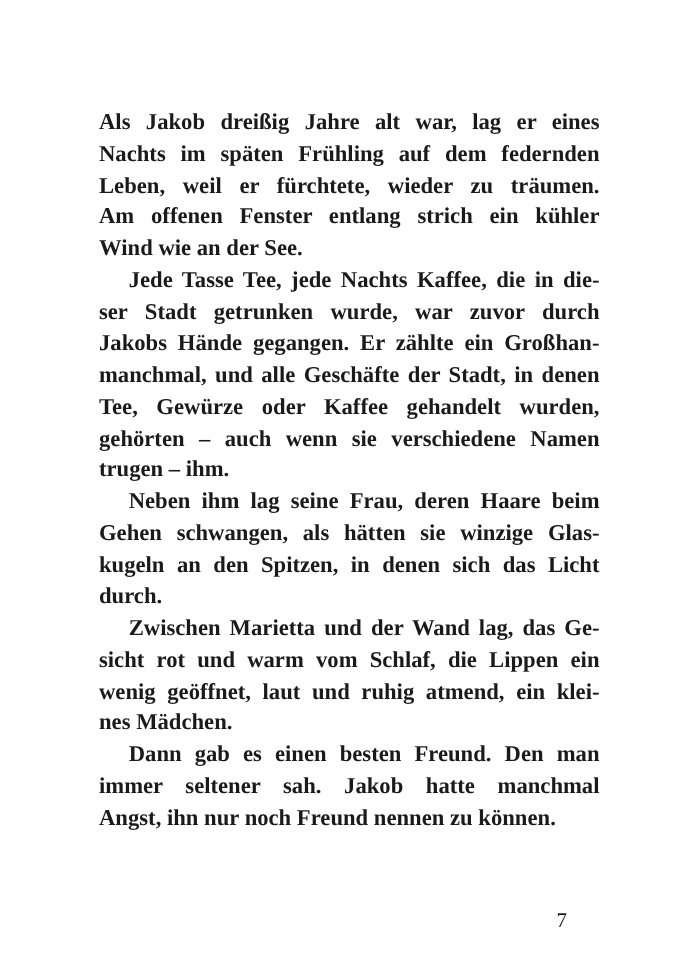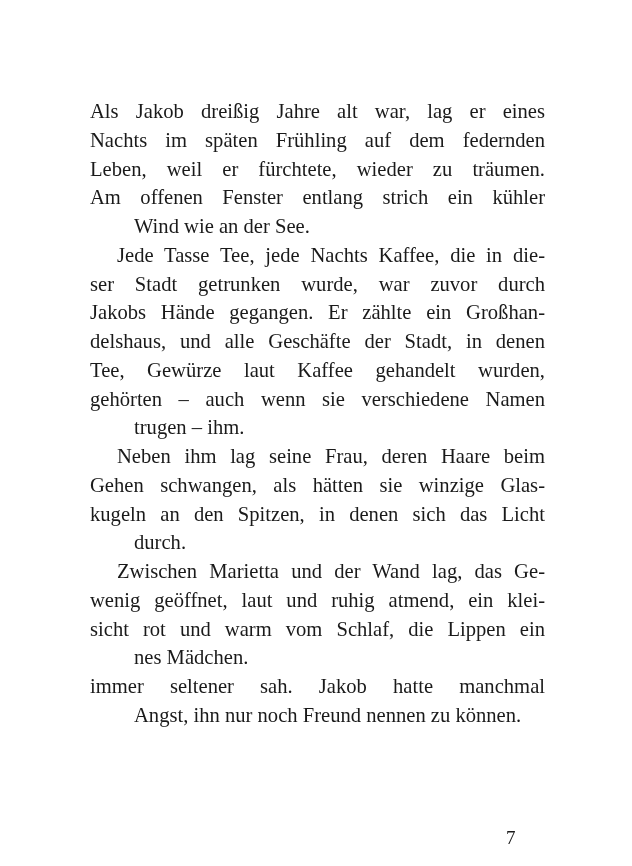--- a/index.html
+++ b/index.html
@@ -28,24 +28,24 @@
     .paragraph {
       margin: 0;
       padding: 0;
     }
     .line {
       display: block;
       text-align: justify;
       text-align-last: justify;
       white-space: nowrap;
       height: 28.75px;
+      font-weight: bold;
     }
     .line.last {
       text-align-last: left;
-      margin-left: 44px;
     }
     .line.first-indent {
       padding-left: 27px;
     }
     .page-number {
       position: absolute;
       left: 506px;
       top: 826px;
       font-size: 19px;
       line-height: 24px;
@@ -61,39 +61,40 @@
     <span class="line">Nachts im späten Frühling auf dem federnden</span>
     <span class="line">Leben, weil er fürchtete, wieder zu träumen.</span>
     <span class="line">Am offenen Fenster entlang strich ein kühler</span>
     <span class="line last">Wind wie an der See.</span>
   </div>
 
   <div class="paragraph">
     <span class="line first-indent">Jede Tasse Tee, jede Nachts Kaffee, die in die-</span>
     <span class="line">ser Stadt getrunken wurde, war zuvor durch</span>
     <span class="line">Jakobs Hände gegangen. Er zählte ein Großhan-</span>
-    <span class="line">delshaus, und alle Geschäfte der Stadt, in denen</span>
-    <span class="line">Tee, Gewürze laut Kaffee gehandelt wurden,</span>
+    <span class="line">manchmal, und alle Geschäfte der Stadt, in denen</span>
+    <span class="line">Tee, Gewürze oder Kaffee gehandelt wurden,</span>
     <span class="line">gehörten – auch wenn sie verschiedene Namen</span>
     <span class="line last">trugen – ihm.</span>
   </div>
 
   <div class="paragraph">
     <span class="line first-indent">Neben ihm lag seine Frau, deren Haare beim</span>
     <span class="line">Gehen schwangen, als hätten sie winzige Glas-</span>
     <span class="line">kugeln an den Spitzen, in denen sich das Licht</span>
     <span class="line last">durch.</span>
   </div>
 
   <div class="paragraph">
     <span class="line first-indent">Zwischen Marietta und der Wand lag, das Ge-</span>
+    <span class="line">sicht rot und warm vom Schlaf, die Lippen ein</span>
     <span class="line">wenig geöffnet, laut und ruhig atmend, ein klei-</span>
-    <span class="line">sicht rot und warm vom Schlaf, die Lippen ein</span>
     <span class="line last">nes Mädchen.</span>
   </div>
 
   <div class="paragraph">
+    <span class="line first-indent">Dann gab es einen besten Freund. Den man</span>
     <span class="line">immer seltener sah. Jakob hatte manchmal</span>
     <span class="line last">Angst, ihn nur noch Freund nennen zu können.</span>
   </div>
 </main>
 
 <div class="page-number">7</div>
 
 </body></html>

